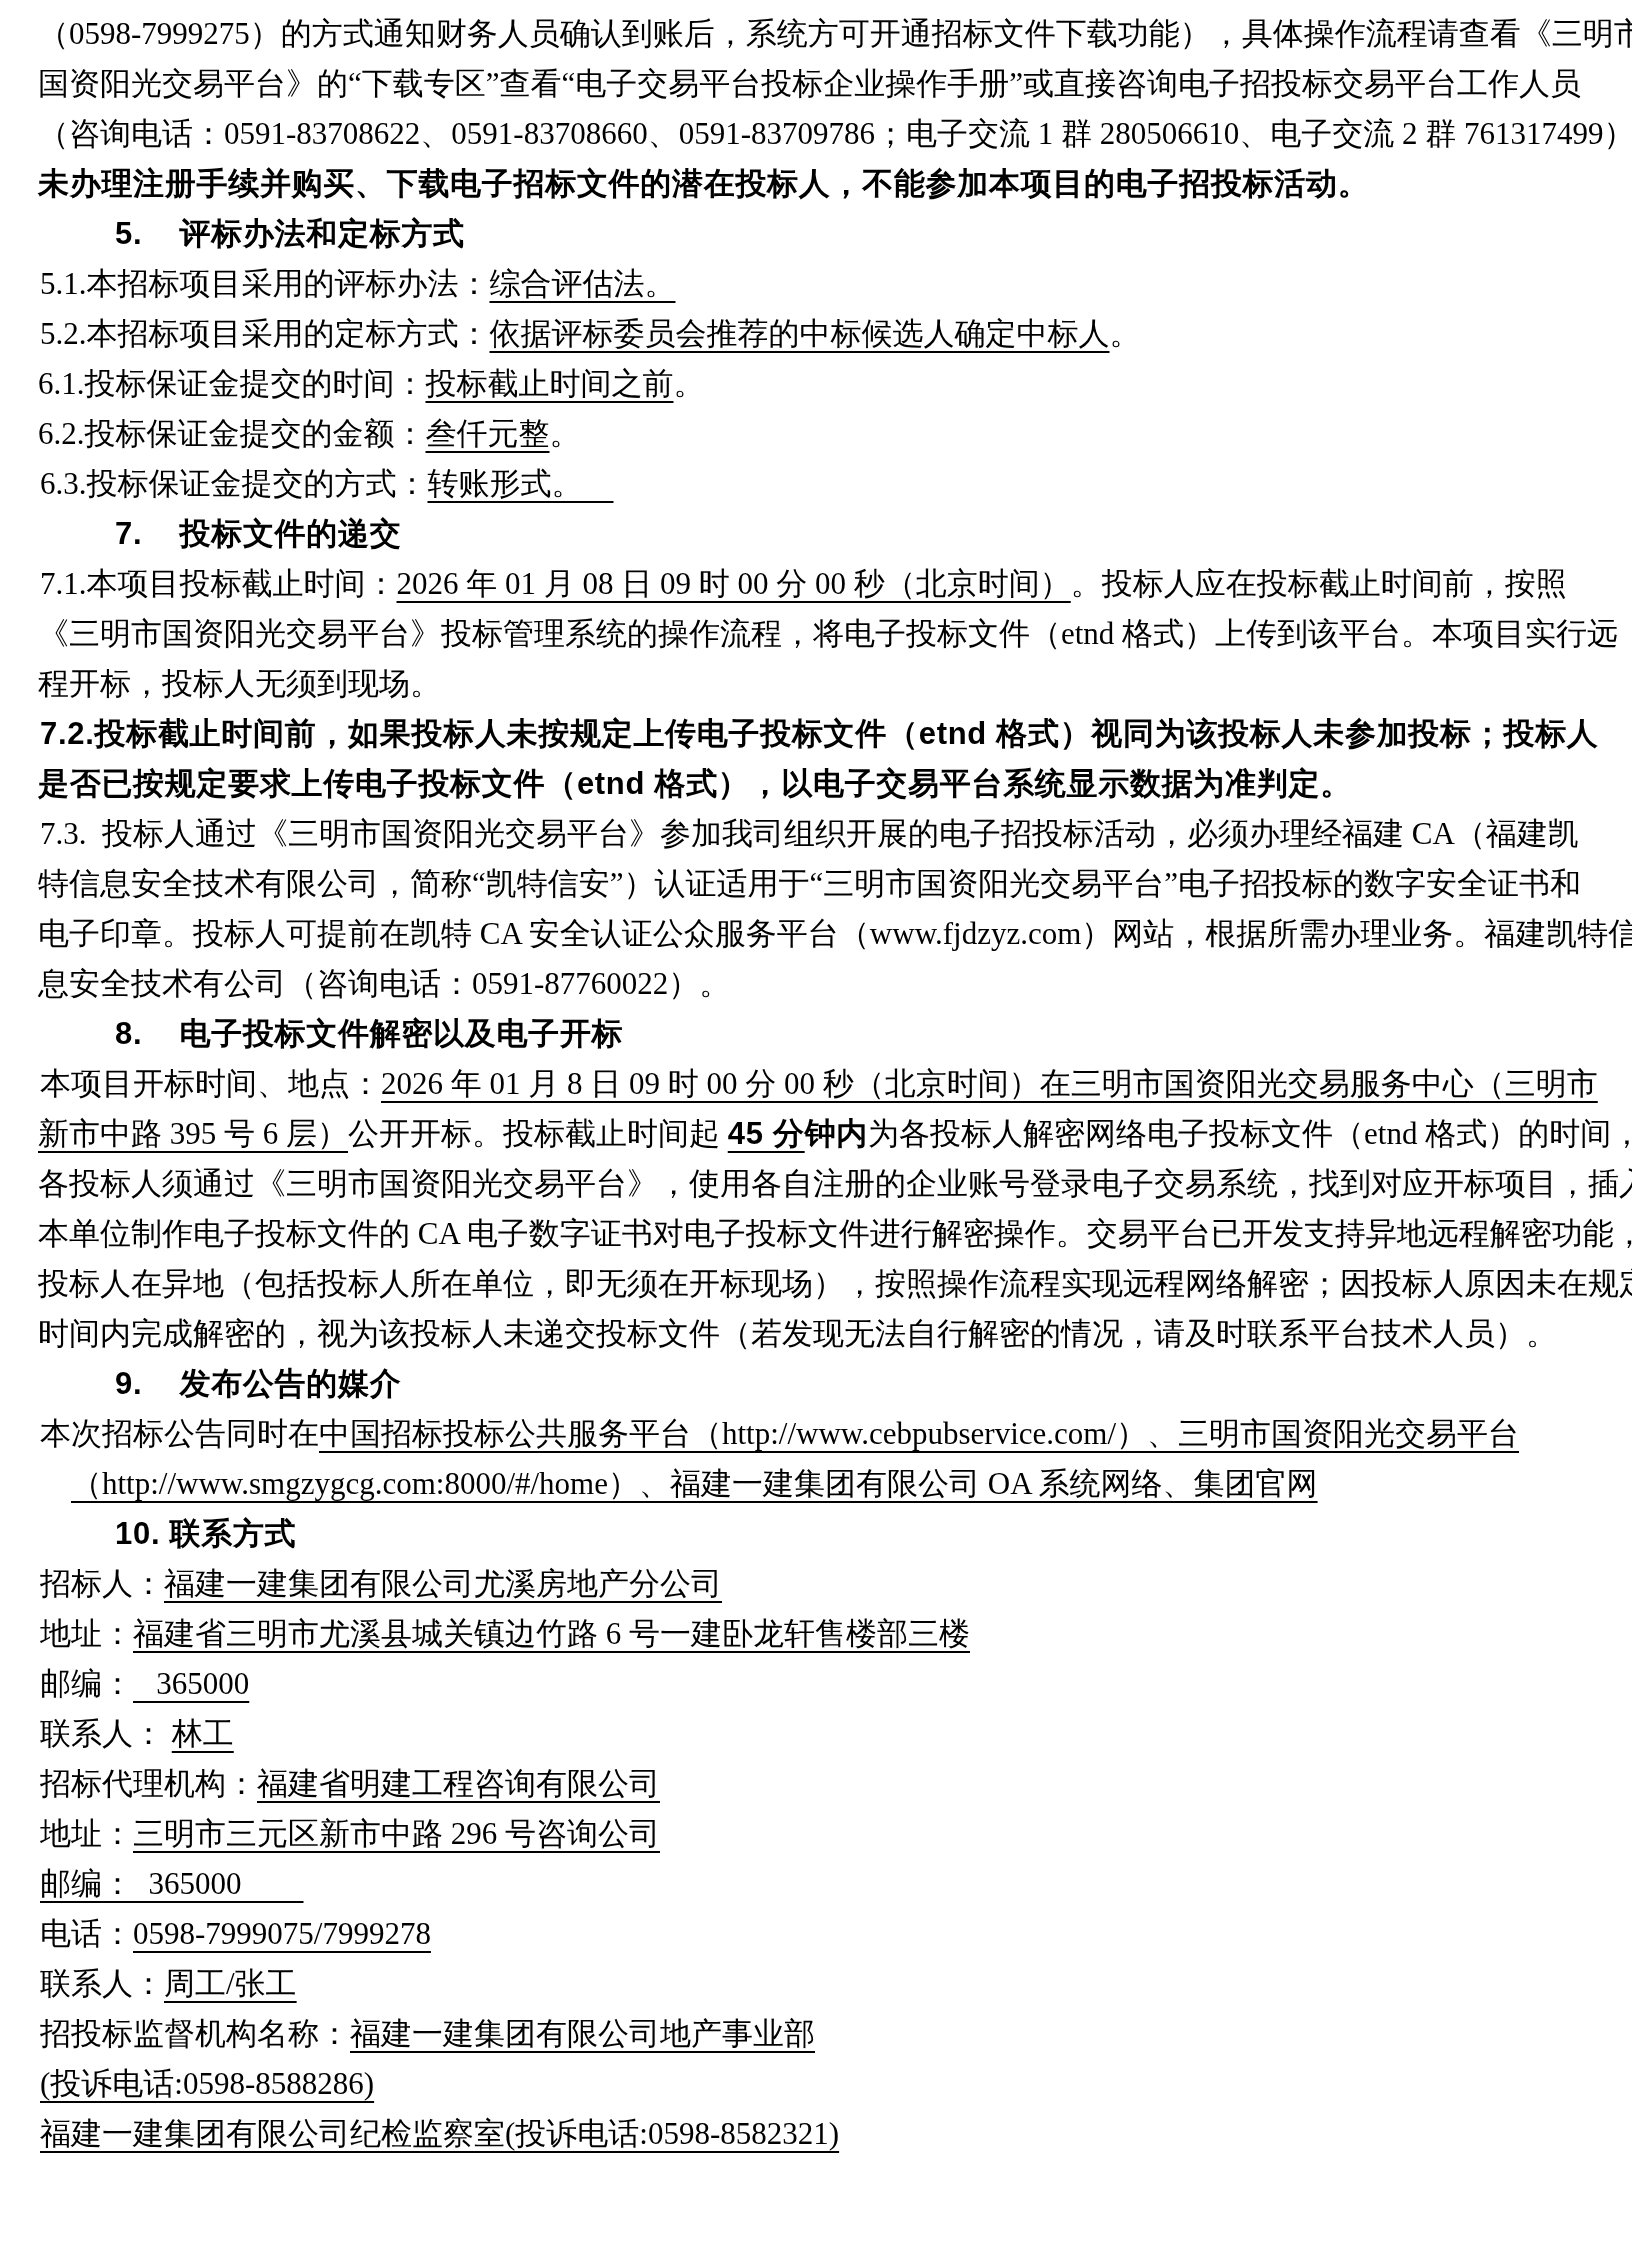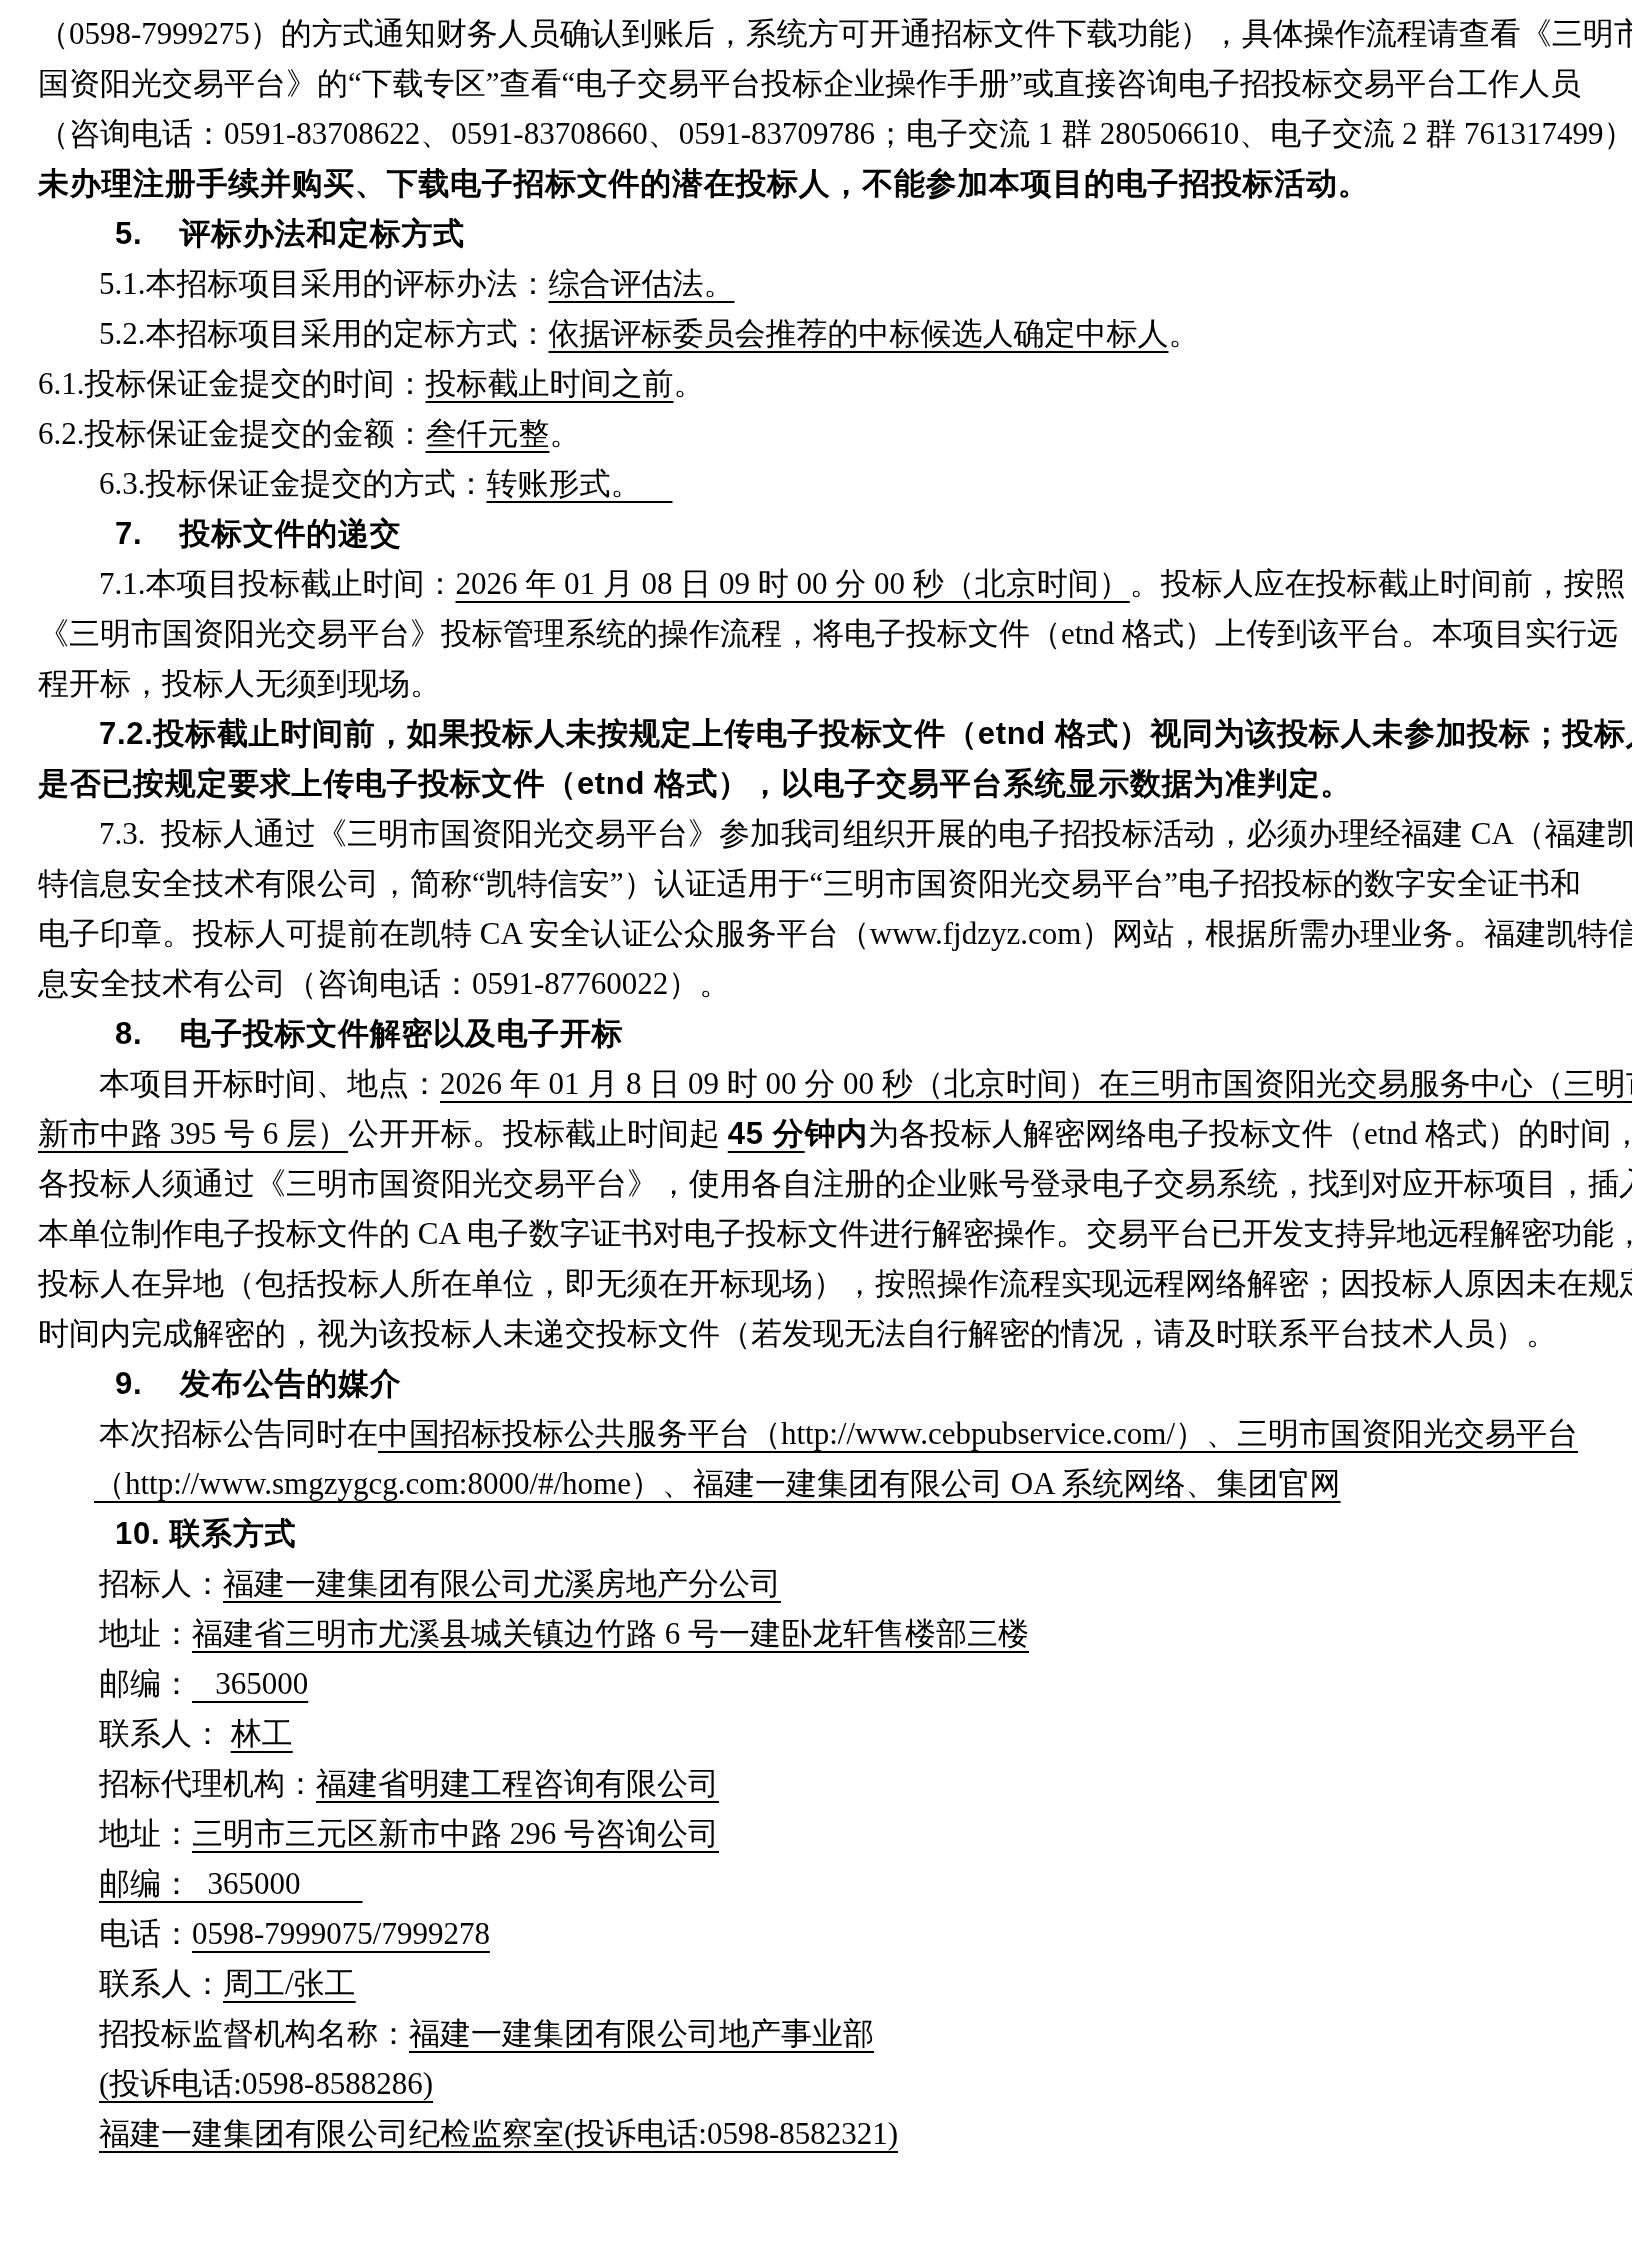--- a/index.html
+++ b/index.html
@@ -21,23 +21,23 @@
     font-family: "Liberation Serif", "DejaVu Serif", serif;
     font-size: 31px;
   }
   .line {
     height: 50px;
     line-height: 50px;
     white-space: pre;
     overflow: visible;
   }
   .indent-margin  { padding-left: 38px;  }
-  .indent-item    { padding-left: 99px; }
+  .indent-item    { padding-left: 40px; }
   .indent-heading { padding-left: 115px; }
-  .indent-url     { padding-left: 94px; }
+  .indent-url     { padding-left: 71px; }
   .seg-b {
     font-weight: 700;
     font-family: "Liberation Sans", "DejaVu Sans", sans-serif;
     letter-spacing: 0.7px;
   }
   .seg-u {
     text-decoration: underline;
     text-decoration-thickness: 2px;
     text-underline-offset: 6.6px;
     text-decoration-color: #000000;

